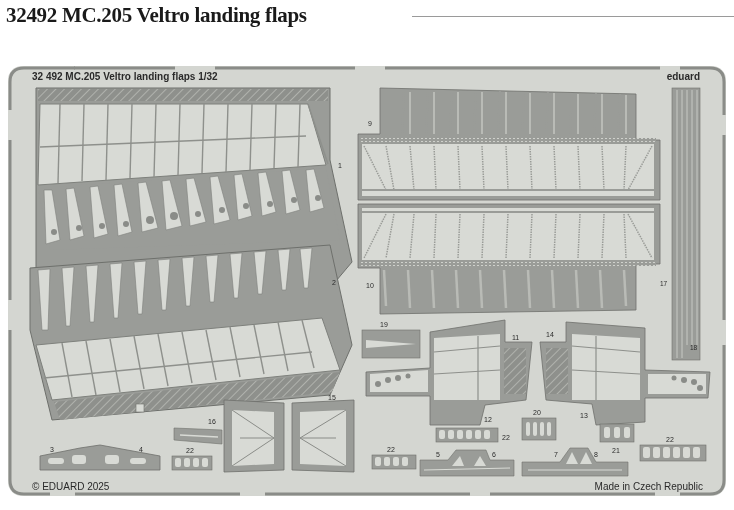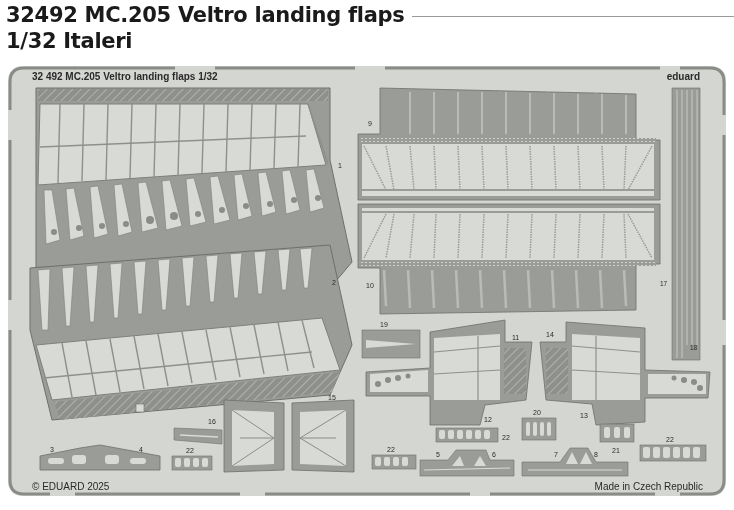--- a/index.html
+++ b/index.html
@@ -1,28 +1,27 @@
 <!DOCTYPE html>
 <html><head>
 <meta charset="utf-8">
 <style>
   html, body { margin: 0; padding: 0; background: #ffffff; }
   body { width: 734px; height: 510px; position: relative; overflow: hidden; font-family: "DejaVu Sans", sans-serif; }
   .hdr { position: absolute; left: 6px; top: 2px; color: #1a1a1a; font-family: "DejaVu Sans", sans-serif; font-weight: bold; font-size: 21px; line-height: 26px; letter-spacing: -0.3px; }
-  .hdr .l2 { display: block; }
+  .hdr .l2 { display: block; font-family: Liberation Serif, serif; }
   .rule { position: absolute; left: 412px; top: 16px; width: 322px; height: 1px; background: #9a9a9a; }
   .sheet { position: absolute; left: 0; top: 0; width: 734px; height: 510px; }
   svg text { font-family: "Liberation Sans", sans-serif; }
 </style>
 </head>
 <body>
 
 <div class="hdr">
   <span class="l2">32492  MC.205 Veltro landing flaps</span>
-  <span class="l2">1/32  Italeri</span>
 </div>
 <div class="rule"></div>
 
 <svg class="sheet" width="734" height="510" viewBox="0 0 734 510" xmlns="http://www.w3.org/2000/svg">
   <defs>
     <pattern id="dots" width="4" height="4" patternUnits="userSpaceOnUse">
       <rect width="4" height="4" fill="#9a9c98"></rect>
       <rect x="1" y="1" width="2" height="2" fill="#cfd1cc"></rect>
     </pattern>
     <pattern id="hatch" width="6" height="6" patternUnits="userSpaceOnUse" patternTransform="rotate(45)">

